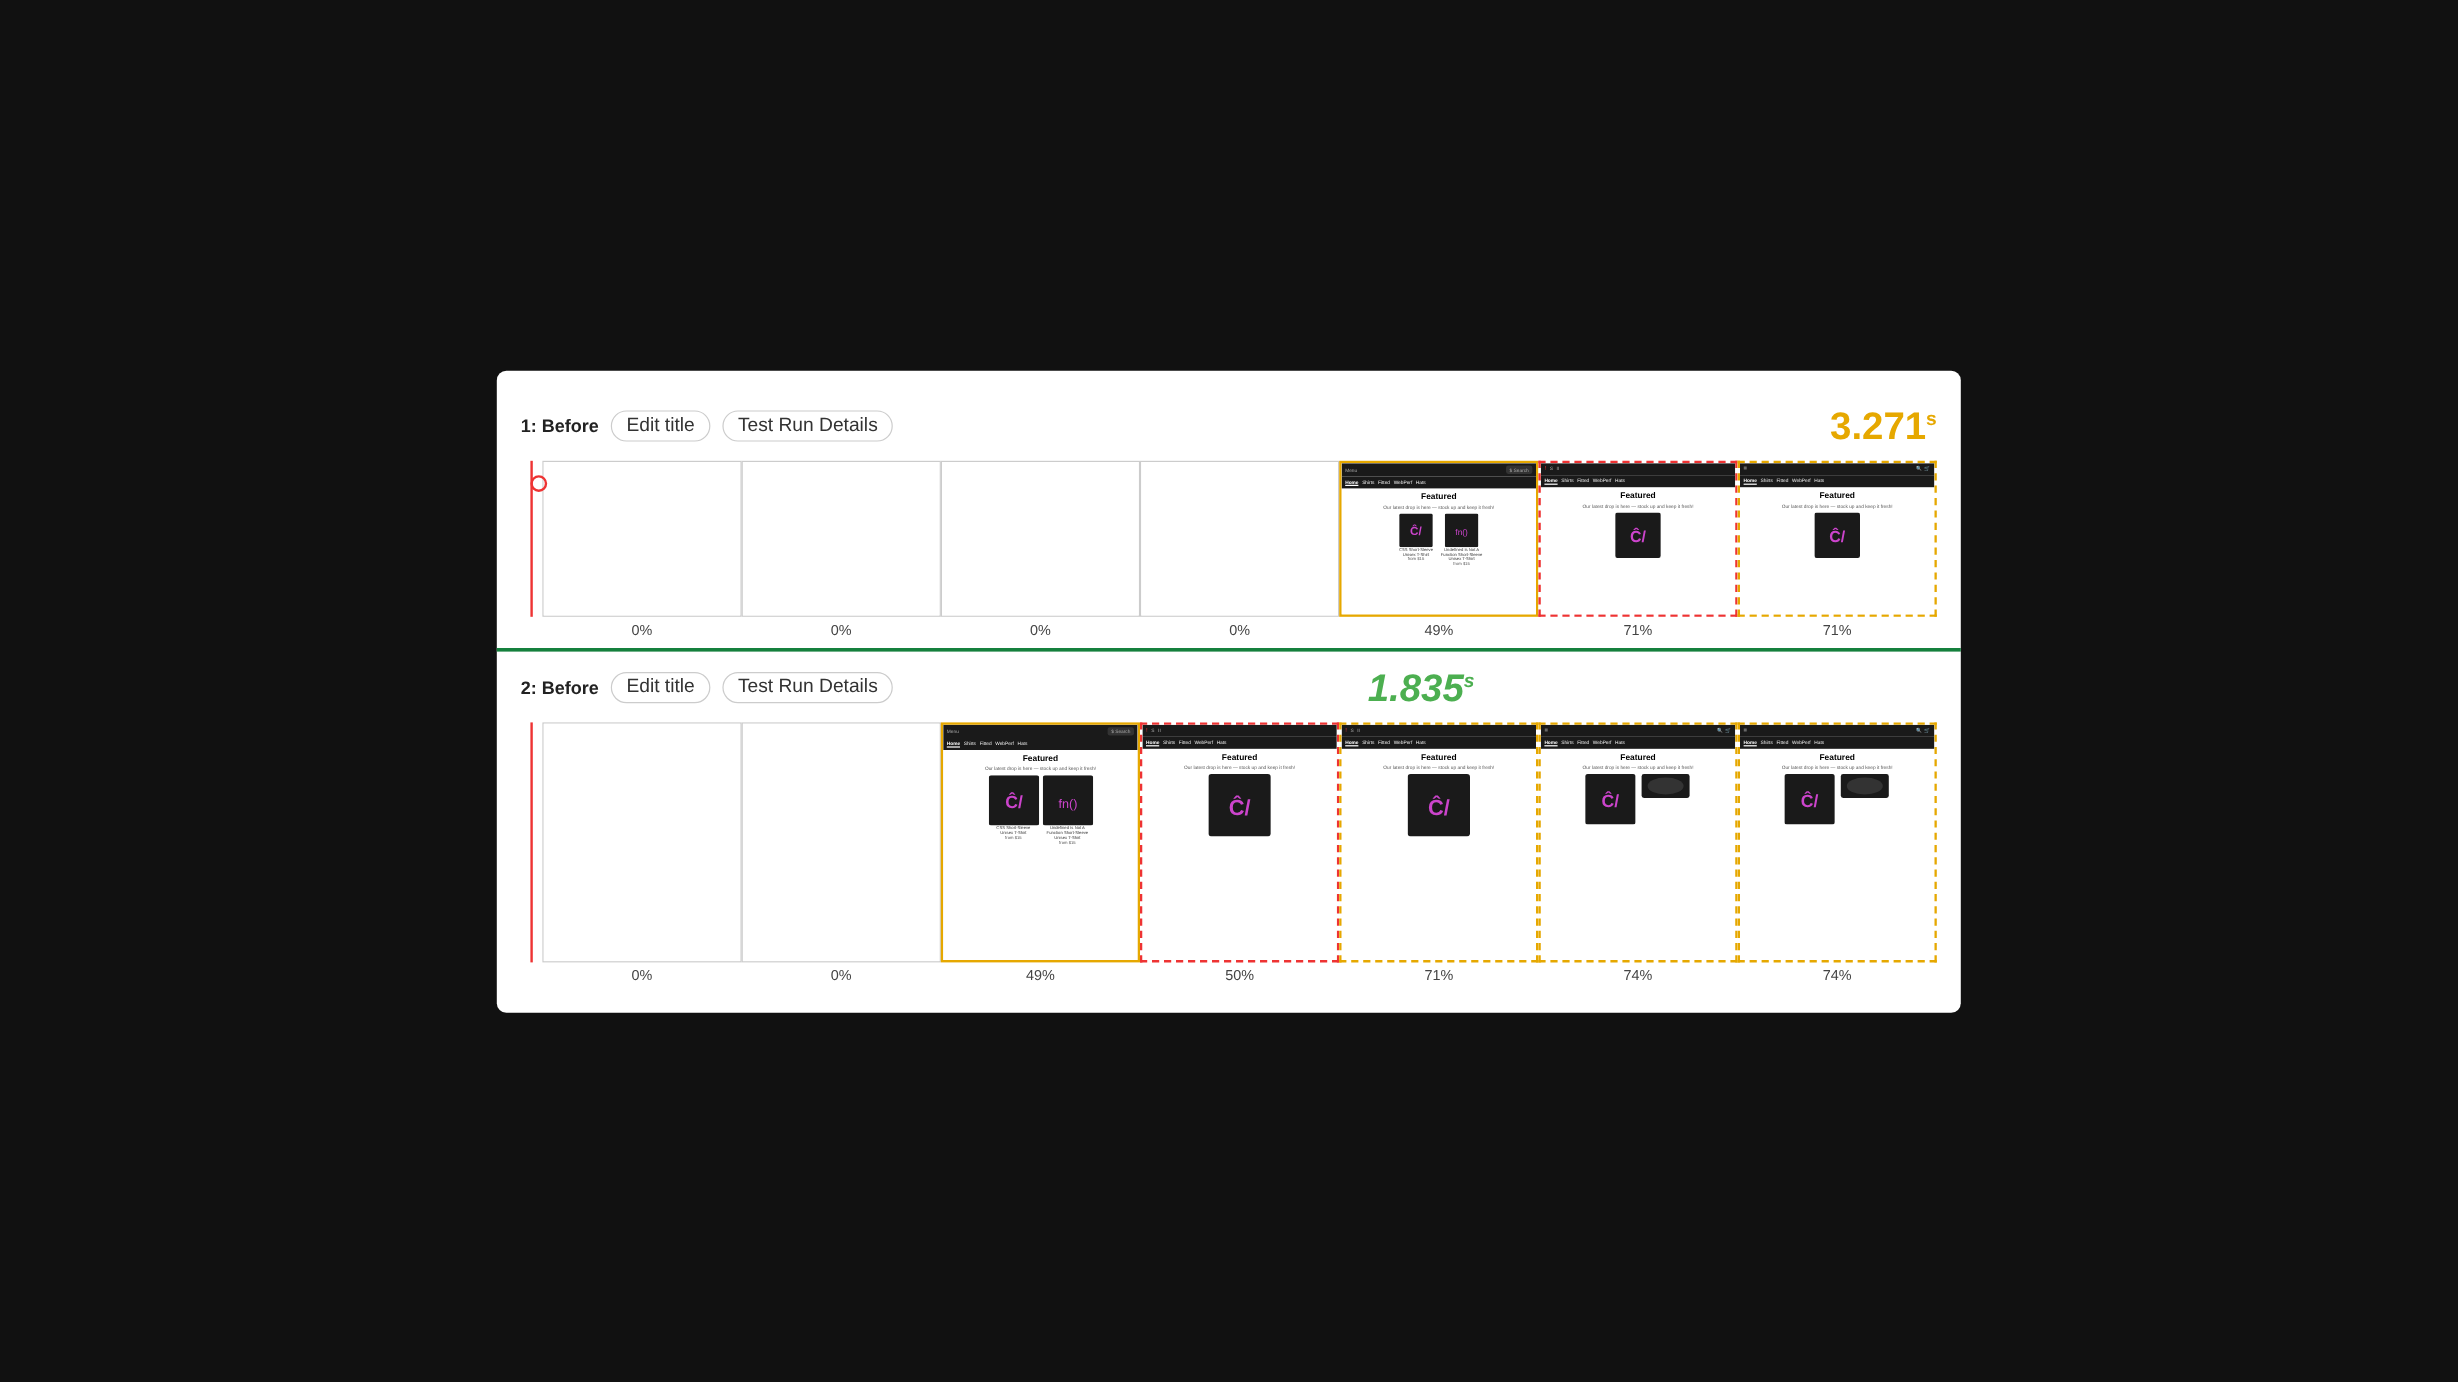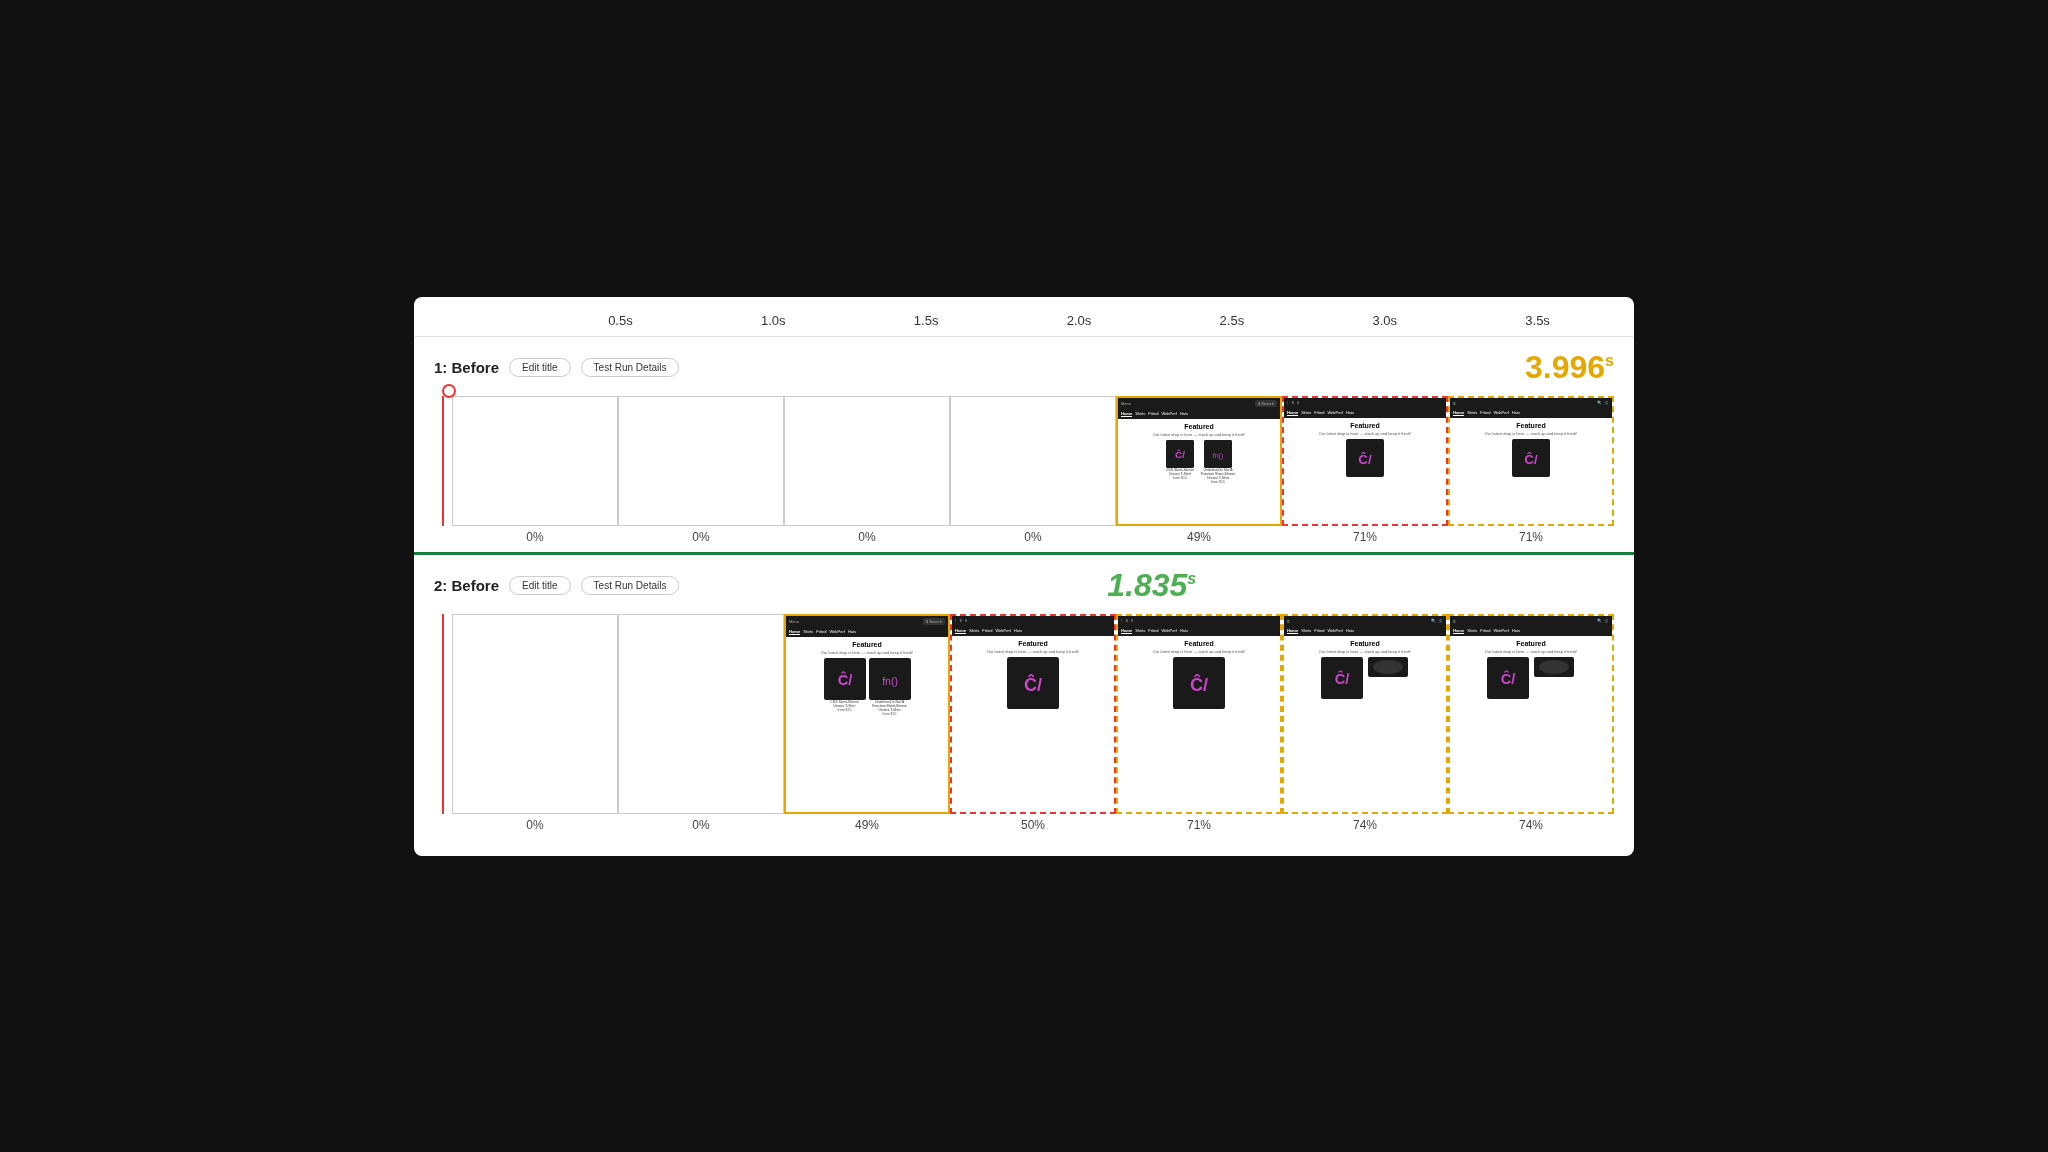--- a/index.html
+++ b/index.html
@@ -59,21 +59,21 @@
     }
     .section-title {
       font-size: 15px;
       font-weight: 600;
       color: #222;
     }
     .btn {
       border: 1px solid #ccc;
       border-radius: 20px;
       padding: 3px 12px;
-      font-size: 10px;
+      font-size: 16px;
       background: #fff;
       cursor: pointer;
       color: #333;
     }
     .metric-time {
       margin-left: auto;
       font-size: 32px;
       font-weight: 700;
     }
     .metric-time .number { }
@@ -215,39 +215,28 @@
   </style>
 </head>
 <body>
 
 <div class="main-container">
 
   <div style="position:absolute; left:14px; top:83px; z-index:10;">
     <div class="timeline-circle"></div>
   </div>
 
-  <div class="timeline-header">
-    <div class="timeline-marks">
-      <div class="timeline-mark">0.5s</div>
-      <div class="timeline-mark">1.0s</div>
-      <div class="timeline-mark">1.5s</div>
-      <div class="timeline-mark">2.0s</div>
-      <div class="timeline-mark">2.5s</div>
-      <div class="timeline-mark">3.0s</div>
-      <div class="timeline-mark">3.5s</div>
-    </div>
-  </div>
 
   <div class="section">
     <div class="section-header">
       <span class="section-title">1: Before</span>
       <button class="btn">Edit title</button>
       <button class="btn">Test Run Details</button>
       <div class="metric-time metric-before">
-        <span class="number">3.996</span><span class="unit">s</span>
+        <span class="number">3.271</span><span class="unit">s</span>
       </div>
     </div>
 
     <div class="filmstrip-track">
 
       <div class="red-line-col">
         <div class="red-bar"></div>
         <div class="red-label">&nbsp;</div>
       </div>
 

